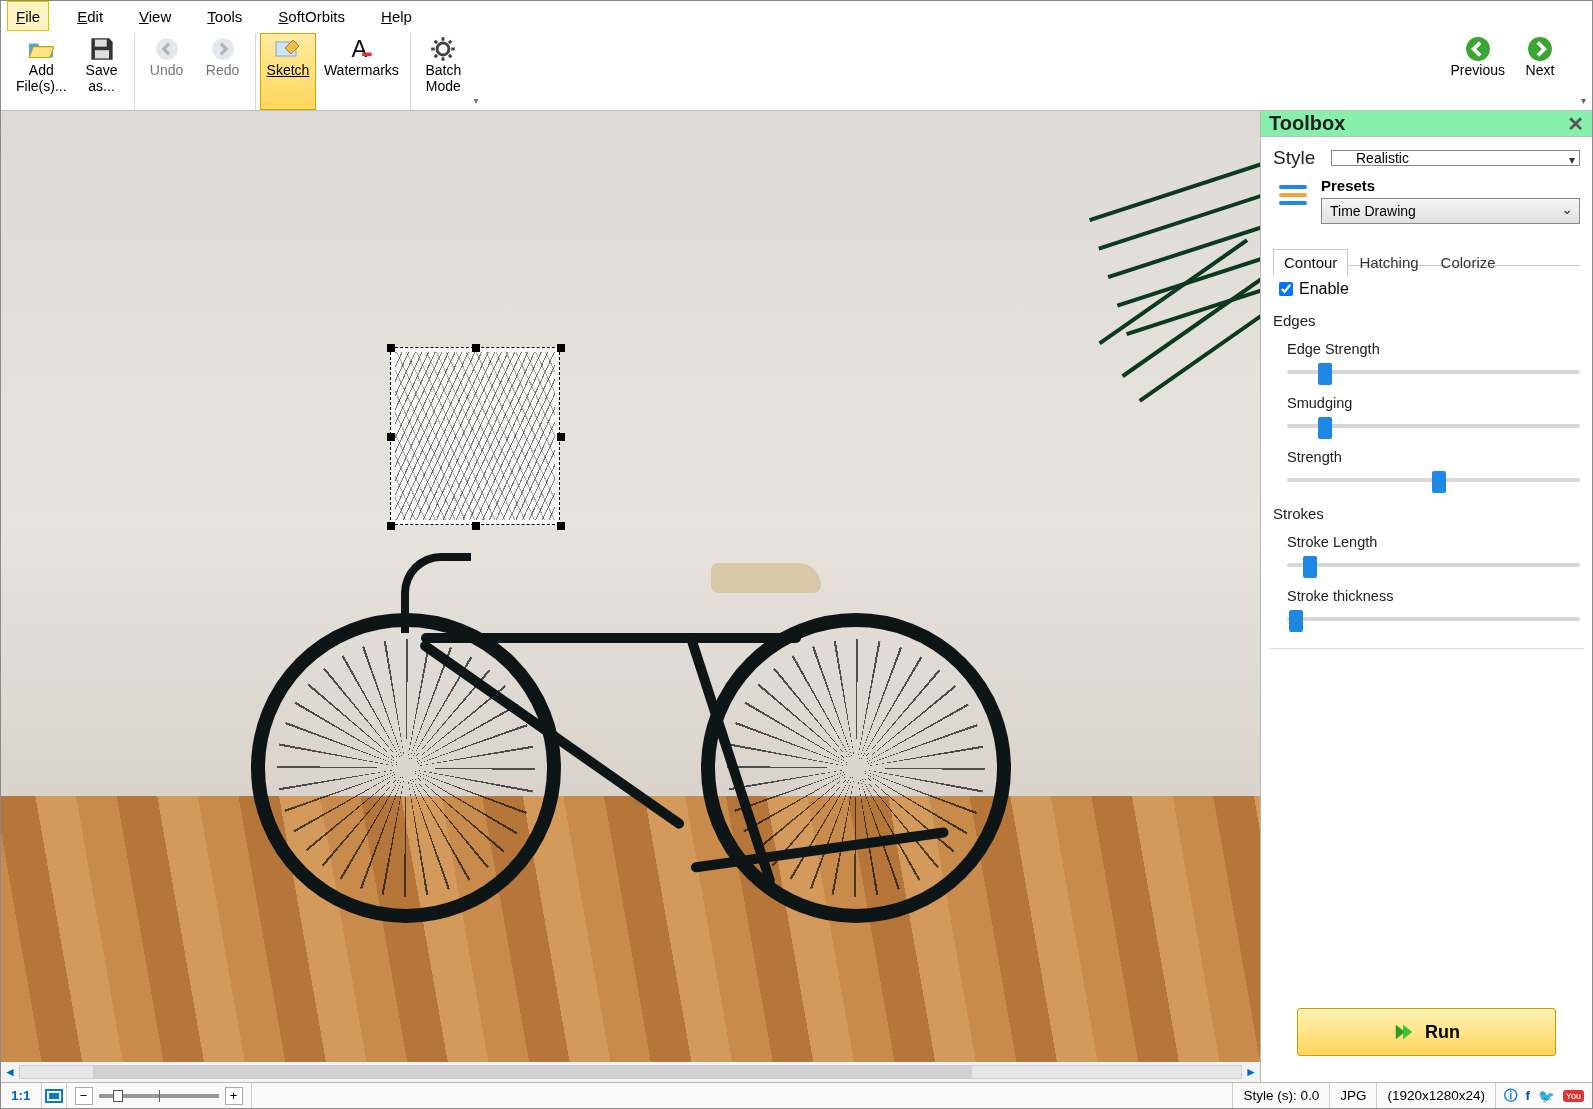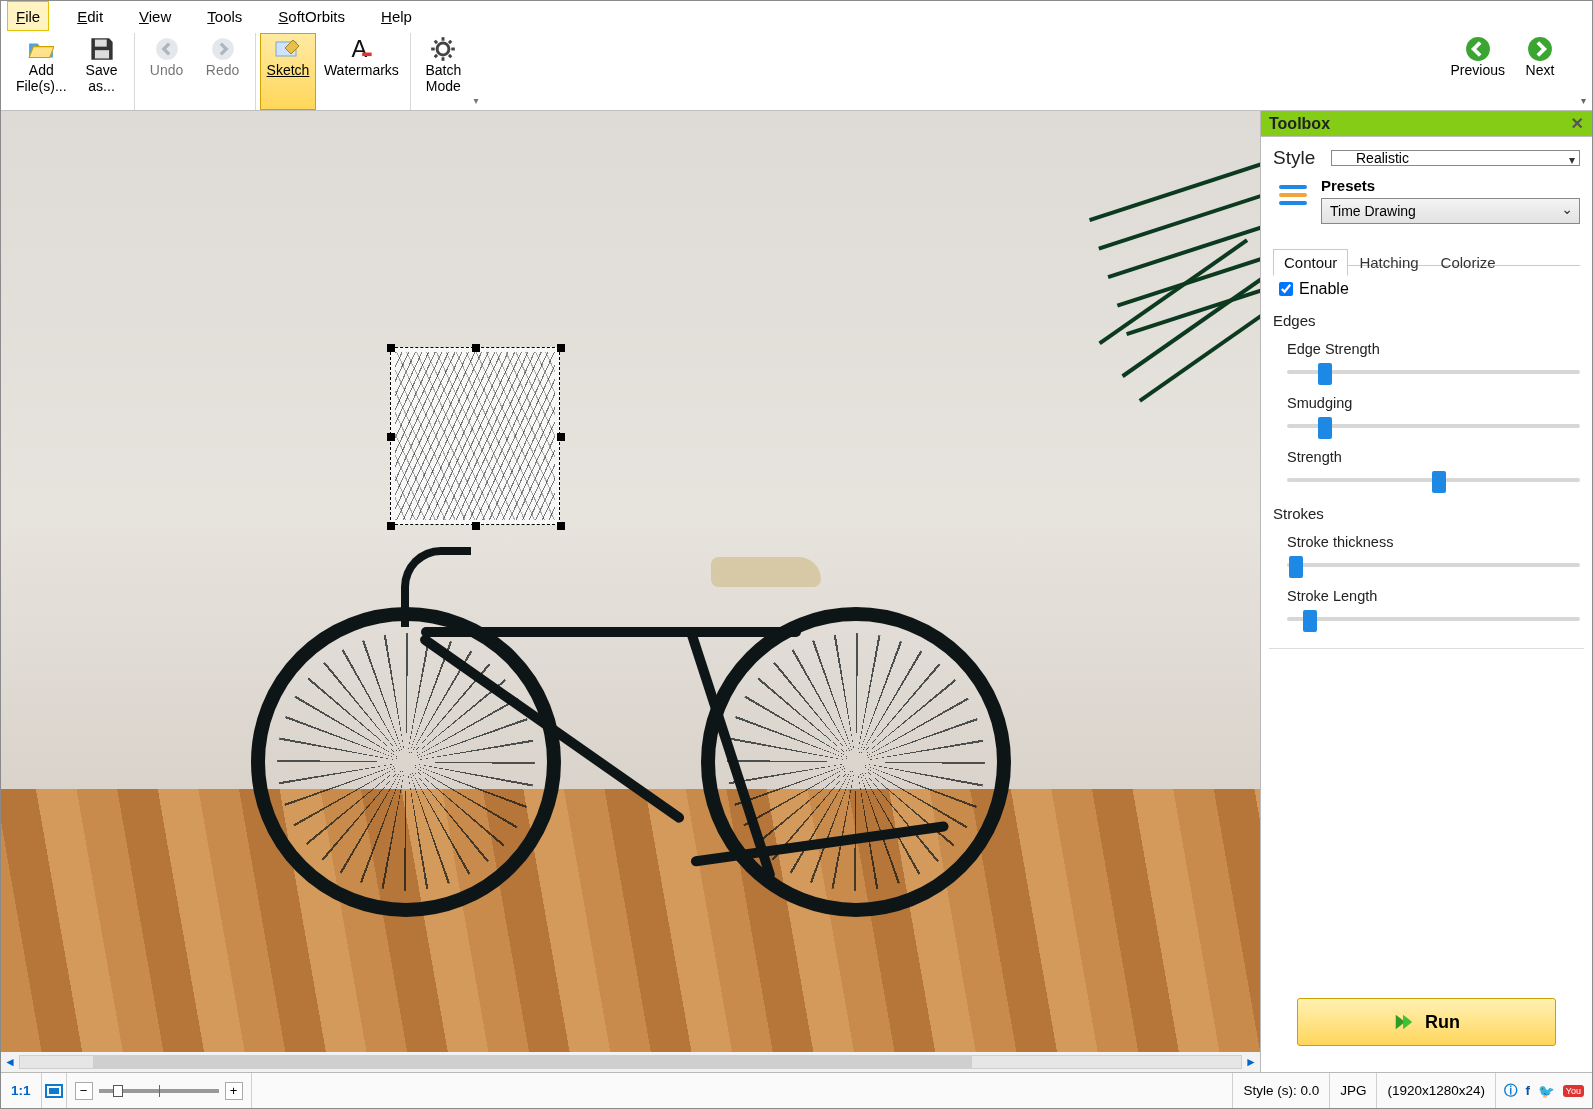--- a/index.html
+++ b/index.html
@@ -68,21 +68,21 @@
 }
 
 
 .hscroll { height: 20px; background:#f2f2f2; display:flex; align-items:center; }
 .hscroll .arrow { width:18px; height:18px; display:flex; align-items:center; justify-content:center; color:#0066cc; font-size:12px;}
 .hscroll .track { flex:1; height:14px; background:#e6e6e6; border:1px solid #cfcfcf; position:relative;}
 .hscroll .thumb { position:absolute; top:0; bottom:0; left:6%; width:72%; background:#cfcfcf;}
 
 
 .toolbox { width: 332px; border-left:1px solid #b8b8b8; display:flex; flex-direction:column; background:#fff; }
-.tb-header { height:26px; display:flex; align-items:center; background:#84cc16; border-bottom:1px solid #bdbdbd; padding:0 8px; font-size:16px; font-weight:600; color:#222;}
+.tb-header { height:26px; display:flex; align-items:center; background:#86efac; border-bottom:1px solid #bdbdbd; padding:0 8px; font-size:20px; font-weight:600; color:#222;}
 .tb-header .close { margin-left:auto; cursor:pointer; color:#555;}
 .tb-body { flex:1; padding:10px 12px 12px 12px; overflow:auto; display:flex; flex-direction:column; gap:8px;}
 .row { display:flex; align-items:center; gap:8px;}
 .row .lab { font-size:19px; color:#222; width:50px;}
 .select { flex:1; height:16px; border:1px solid #888; background:#fff; font-size:14px; padding:0 22px 0 24px; position:relative; display:flex; align-items:center; cursor:pointer;}
 .select::after { content:"▾"; position:absolute; right:4px; top:2px; font-size:12px; color:#333;}
 .presets-box { display:flex; align-items:flex-start; gap:8px; }
 .presets-icon { width:40px; height:36px; display:flex; align-items:center; justify-content:center;}
 .presets-icon .bar { width:28px; height:4px; border-radius:2px; margin:2px 0;}
 .presets-right { flex:1;}
@@ -100,21 +100,21 @@
 .slider { position:relative; height:22px; }
 .slider .track { position:absolute; left:0; right:0; top:9px; height:4px; background:#d7d7d7; border-radius:2px;}
 .slider .thumb { position:absolute; top:2px; width:14px; height:22px; background:#1e88e5; border-radius:2px; cursor:pointer;}
 .hr { height:1px; background:#ddd; margin:10px -4px;}
 
 .run-wrap { margin-top:auto; padding:12px 24px 14px 24px;}
 .run-btn { height:48px; width:100%; background:linear-gradient(#fff1b3,#ffd65c); border:1px solid #caa200; border-radius:3px; display:flex; align-items:center; justify-content:center; gap:10px; font-size:18px; font-weight:600; cursor:pointer;}
 .run-btn .go-icon { width:22px; height:22px;}
 
 
-.statusbar { height:36px; border-top:1px solid #b8b8b8; display:flex; align-items:stretch; background:#fafafa; font-size:13.5px;}
+.statusbar { height:26px; border-top:1px solid #b8b8b8; display:flex; align-items:stretch; background:#fafafa; font-size:13.5px;}
 .sb-cell { display:flex; align-items:center; padding:0 10px; border-right:1px solid #cfcfcf;}
 .sb-flex { flex:1;}
 .sb-zoom { display:flex; align-items:center; gap:6px; padding:0 8px; border-right:1px solid #cfcfcf;}
 .sb-zoom .zoom-track { width:120px; height:4px; background:#999; position:relative;}
 .sb-zoom .zoom-track::before { content:""; position:absolute; left:50%; top:-4px; width:1px; height:12px; background:#666;}
 .sb-zoom .zoom-thumb { position:absolute; top:-4px; width:10px; height:12px; background:#fff; border:1px solid #555; left:14px;}
 .sb-btn { width:18px; height:18px; display:flex; align-items:center; justify-content:center; border:1px solid #aaa; background:#fff; font-size:13px; cursor:pointer;}
 .social { display:flex; align-items:center; gap:8px; padding:0 8px;}
 .social span, .social svg { cursor:pointer;}
 </style>
@@ -354,31 +354,31 @@
           <div class="slider-label">Strength</div>
           <div class="slider">
               <div class="track"></div>
               <div class="thumb" style="left: calc(52% - 7px);"></div>
             </div>
         </div>
 
         <div class="group-label">Strokes</div>
 
         <div class="slider-block">
+          <div class="slider-label">Stroke Length</div>
+          <div class="slider">
+              <div class="track"></div>
+              <div class="thumb" style="left: calc(8% - 7px);"></div>
+            </div>
+        </div>
+        <div class="slider-block">
           <div class="slider-label">Stroke thickness</div>
           <div class="slider">
               <div class="track"></div>
               <div class="thumb" style="left: calc(3% - 7px);"></div>
-            </div>
-        </div>
-        <div class="slider-block">
-          <div class="slider-label">Stroke Length</div>
-          <div class="slider">
-              <div class="track"></div>
-              <div class="thumb" style="left: calc(8% - 7px);"></div>
             </div>
         </div>
 
         <div class="hr"></div>
 
         <div class="run-wrap">
           <div class="run-btn">
             <span class="go-icon"><svg viewBox="0 0 24 24">
                   <path d="M3 4 L13 12 L3 20 Z" fill="#2e9a27"></path>
                   <path d="M11 4 L21 12 L11 20 Z" fill="#3cc233"></path>

